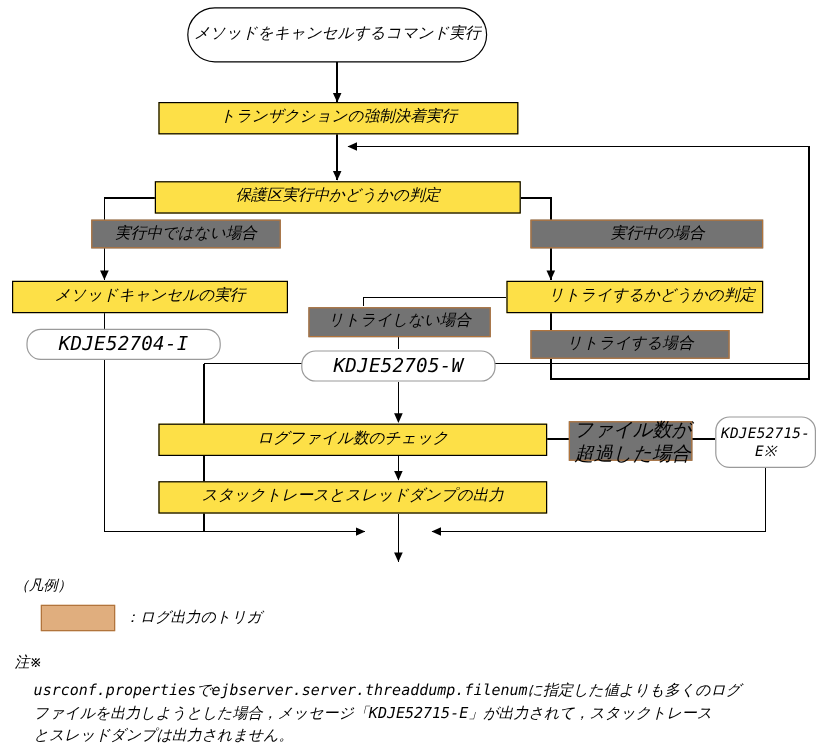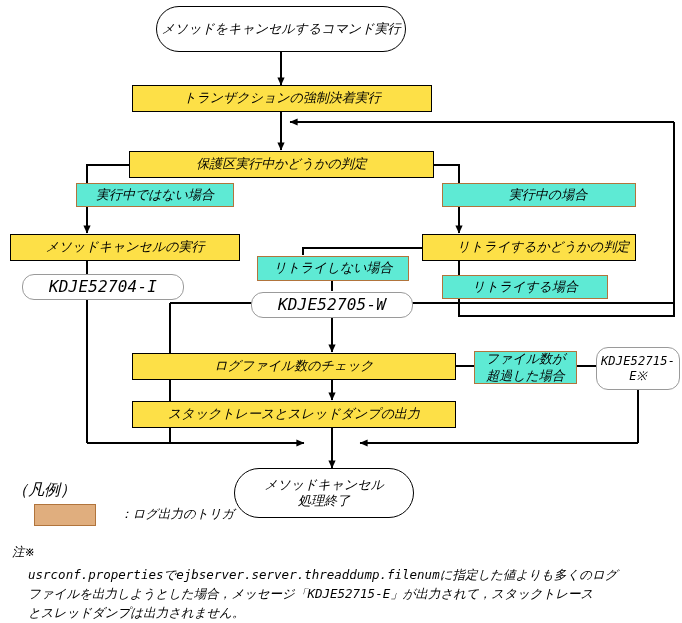--- a/index.html
+++ b/index.html
@@ -40,21 +40,21 @@
     line-height: 1.15;
   }
   
   .proc {
     background: #fde047;
     border: 1px solid #000000;
     font-size: 13px;
   }
   
   .trig {
-    background: #5eead4;
+    background: #737373;
     border: 1px solid #b1743c;
     font-size: 13px;
   }
   
   .msg {
     background: #ffffff;
     border: 1px solid #9a9a9a;
     border-radius: 12px;
     font-family: "DejaVu Sans Mono", "Liberation Mono", monospace;
     font-size: 16px;
@@ -66,37 +66,36 @@
     border: 1.4px solid #000000;
     border-radius: 26px;
     font-size: 13px;
   }
   .two-line { line-height: 1.25; }
 
   
   #legend-title {
     position: absolute;
     left: 8px; top: 480px;
-    font-size: 16px;
+    font-size: 12px;
     white-space: nowrap;
   }
   #legend-swatch {
     position: absolute;
     left: 30px; top: 504px;
     width: 62px; height: 22px;
     background: #e0ae7e;
     border: 1px solid #b1743c;
     box-sizing: border-box;
   }
   #legend-text {
     position: absolute;
     left: 100px; top: 506px;
     font-size: 12.5px;
     white-space: nowrap;
-    margin-left: 16px;
   }
 
   
   #note-label {
     position: absolute;
     left: 8px; top: 544px;
     font-size: 12.5px;
     white-space: nowrap;
   }
   #note-body {
@@ -213,34 +212,30 @@
   </div>
 
   <div class="node proc" style="left:128px; top:353px; width:324px; height:27px;">
     <span>ログファイル数のチェック</span>
   </div>
 
   <div class="node proc" style="left:128px; top:401px; width:324px; height:27px;">
     <span>スタックトレースとスレッドダンプの出力</span>
   </div>
 
-  <div class="node trig two-line" style="left:470px; top:351px; width:103px; height:33px; font-size:13px; white-space:pre-line;">
+  <div class="node trig two-line" style="left:470px; top:351px; width:103px; height:33px; font-size:16px; white-space:pre-line;justify-content:flex-end;">
     <span>ファイル数が
 超過した場合</span>
   </div>
 
   <div class="node msg two-line" style="left:592px; top:347px; width:84px; height:43px; white-space:pre-line; font-size:12px;">
     <span>KDJE52715-
 E※</span>
   </div>
 
-  <div class="node term two-line" style="left:230px; top:468px; width:180px; height:50px; white-space:pre-line;">
-    <span>メソッドキャンセル
-処理終了</span>
-  </div>
 
   <div id="legend-title">（凡例）</div>
   <div id="legend-swatch"></div>
   <div id="legend-text">：ログ出力のトリガ</div>
 
   <div id="note-label">注※</div>
   <div id="note-body" class="mono">usrconf.propertiesでejbserver.server.threaddump.filenumに指定した値よりも多くのログ
 ファイルを出力しようとした場合，メッセージ「KDJE52715-E」が出力されて，スタックトレース
 とスレッドダンプは出力されません。</div>
 

